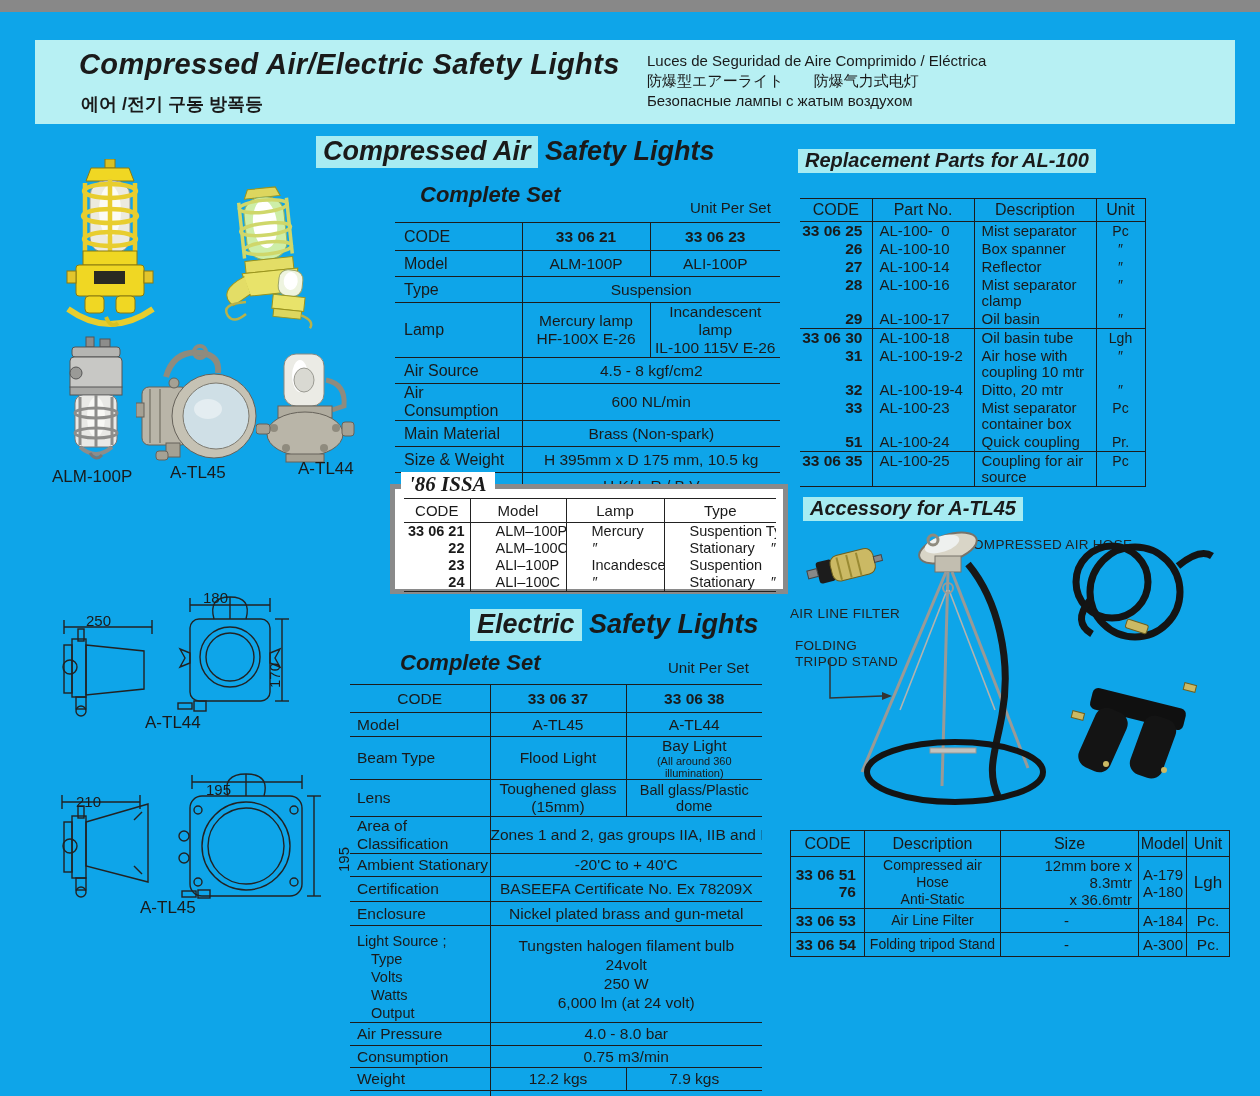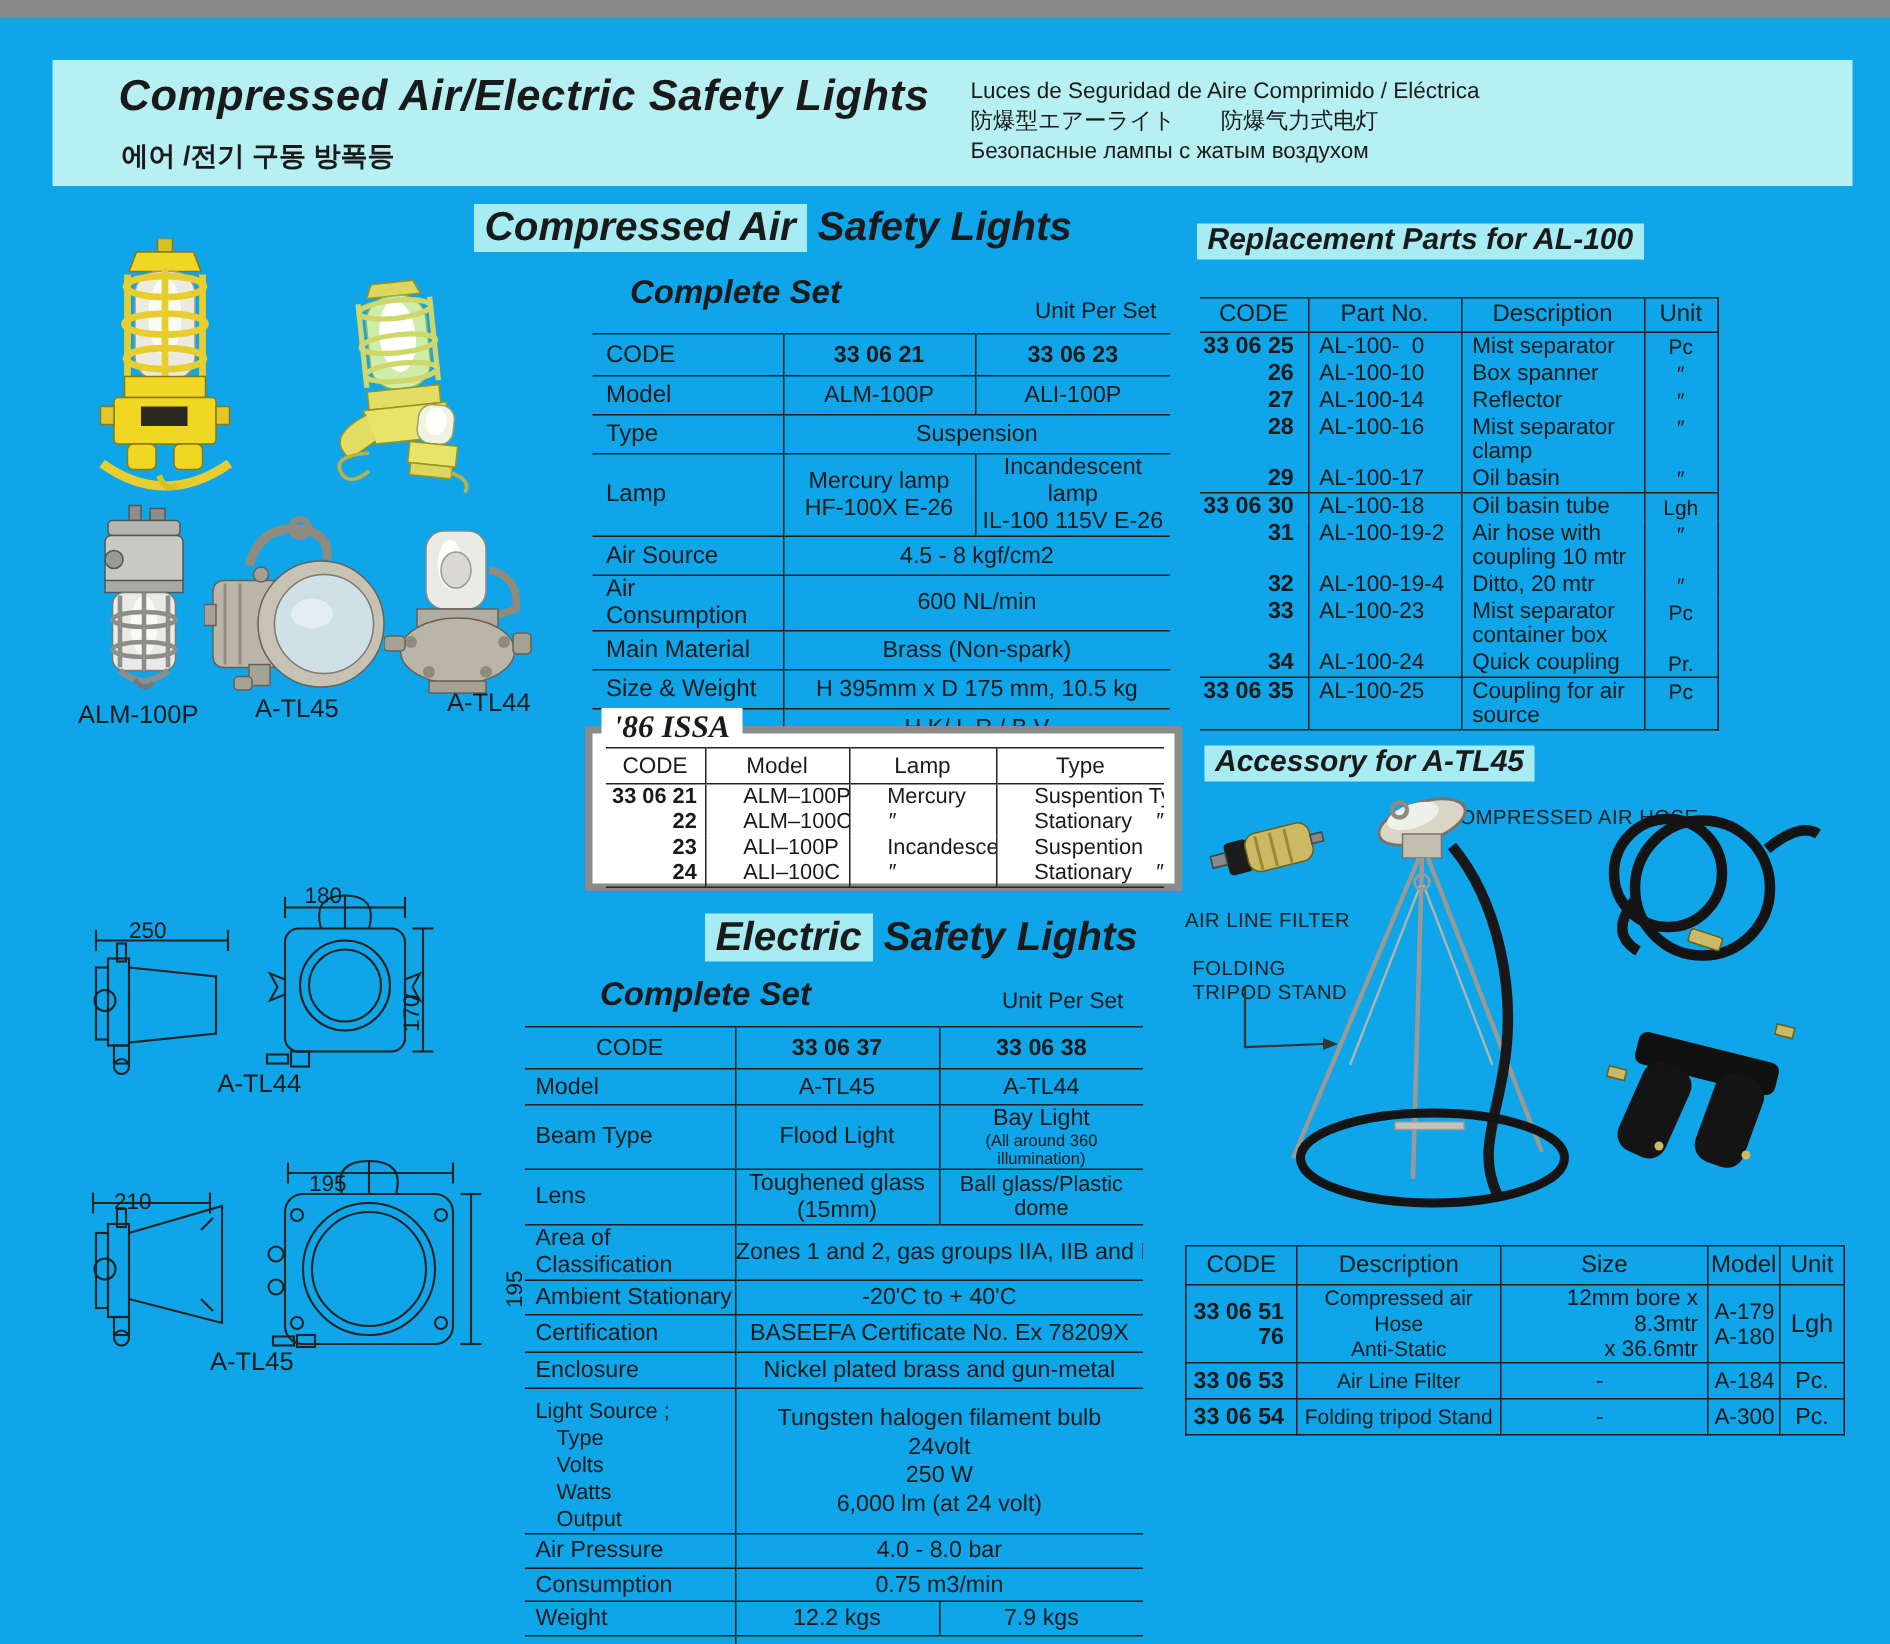--- a/index.html
+++ b/index.html
@@ -450,21 +450,21 @@
       <td class="rp-desc">Ditto, 20 mtr</td>
       <td class="rp-unit">″</td>
     </tr>
     <tr>
       <td class="rp-code">33</td>
       <td class="rp-part">AL-100-23</td>
       <td class="rp-desc">Mist separator container box</td>
       <td class="rp-unit">Pc</td>
     </tr>
     <tr>
-      <td class="rp-code">34</td>
+      <td class="rp-code">51</td>
       <td class="rp-part">AL-100-24</td>
       <td class="rp-desc">Quick coupling</td>
       <td class="rp-unit">Pr.</td>
     </tr>
     <tr class="sep lastr">
       <td class="rp-code">33 06 35</td>
       <td class="rp-part">AL-100-25</td>
       <td class="rp-desc">Coupling for air source</td>
       <td class="rp-unit">Pc</td>
     </tr>

